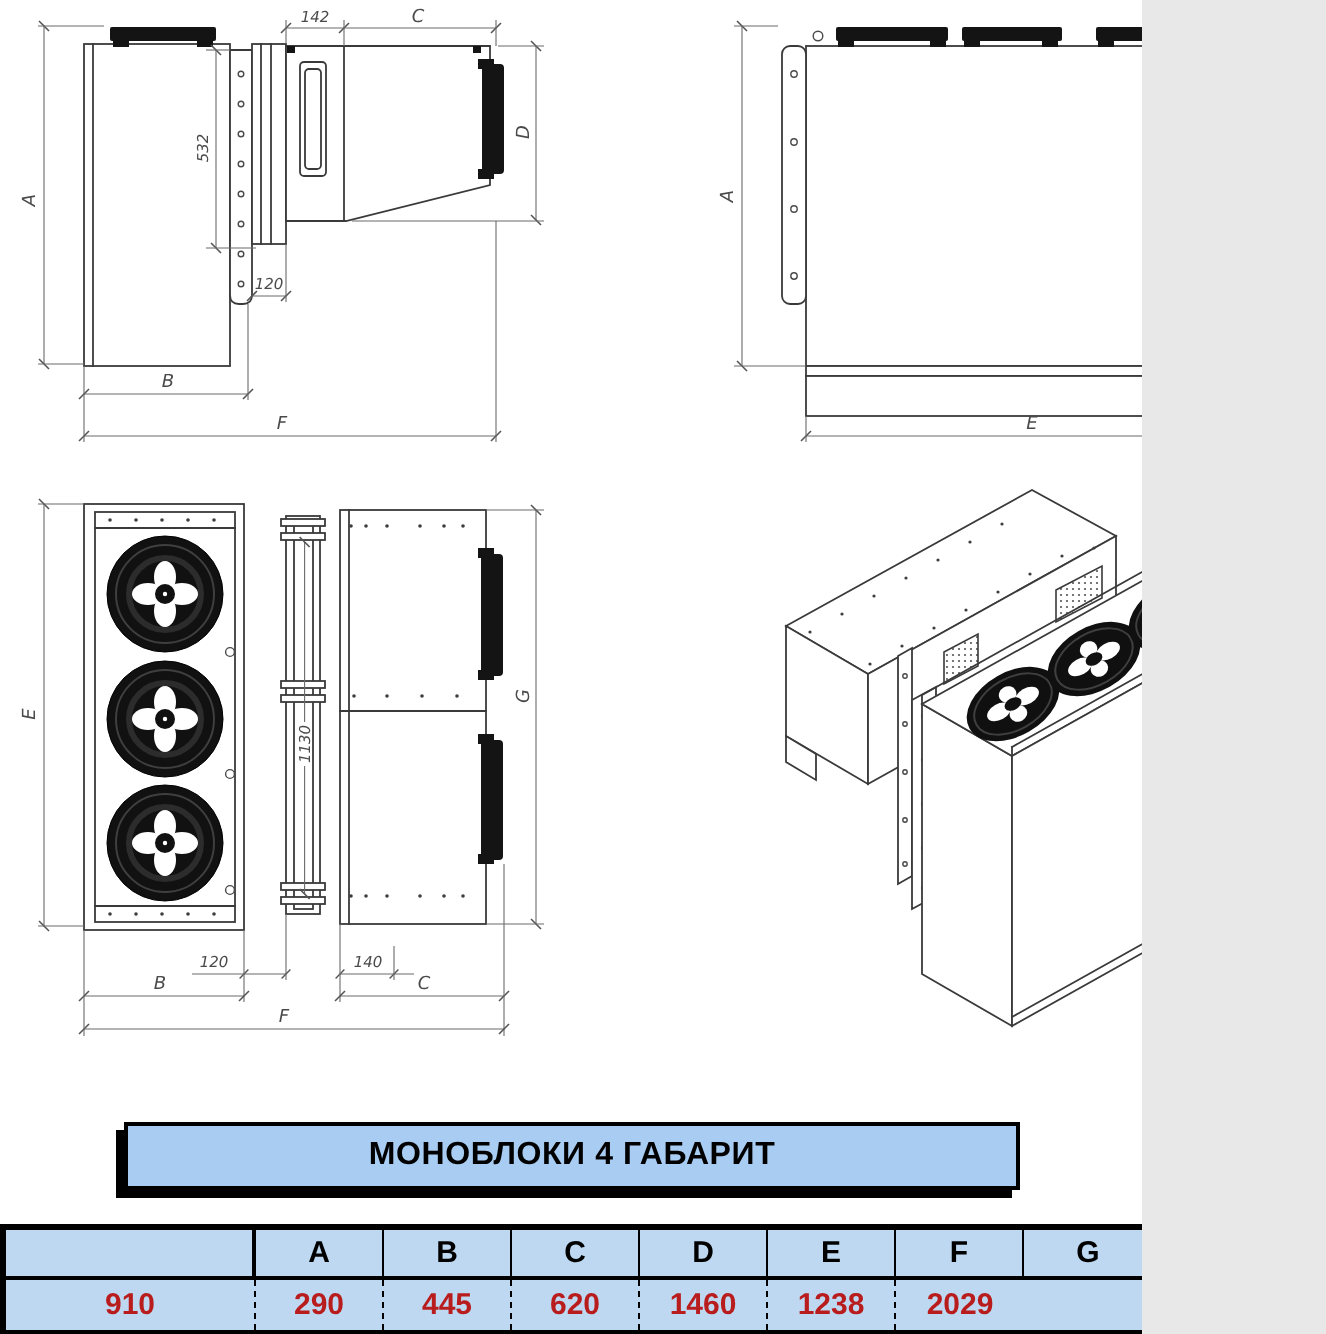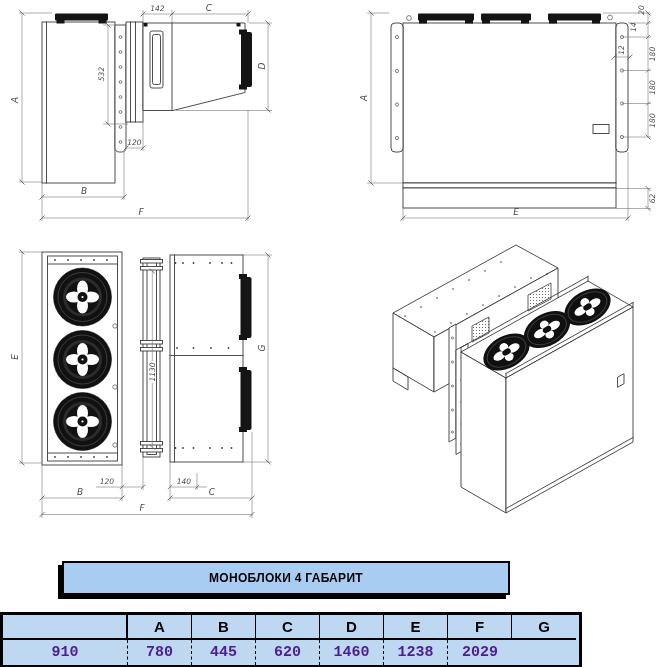--- a/index.html
+++ b/index.html
@@ -1,44 +1,44 @@
 <!DOCTYPE html>
 <html><head>
 <meta charset="utf-8">
 <style>
   html,body{margin:0;padding:0;background:#e8e8e8;}
-  .page{position:relative;width:663px;height:667px;background:#ffffff;overflow:hidden;
+  .page{position:relative;width:571px;height:667px;background:#ffffff;overflow:hidden;
         font-family:"Liberation Sans",sans-serif;}
   .view{position:absolute;}
   
   .ln{stroke:#3a3a3a;stroke-width:0.9;fill:none;stroke-linecap:square;}
   .fw{fill:#ffffff;stroke:#3a3a3a;stroke-width:0.9;}
   .blk{fill:#141414;stroke:none;}
   .dim{stroke:#6a6a6a;stroke-width:0.55;fill:none;}
   .dt{fill:#4a4a4a;font:italic 7.5px "DejaVu Sans",sans-serif;text-anchor:middle;}
   .dtl{font-size:9px;}
   .dot{fill:#3d3d3d;}
   .hole{fill:#ffffff;stroke:#4a4a4a;stroke-width:0.7;}
   .tick{stroke:#555555;stroke-width:0.7;fill:none;}
   
   .titlebox{position:absolute;left:62px;top:561px;width:444px;height:30px;
     background:#a8ccf2;border:2px solid #000;box-shadow:-4px 4px 0 0 #000;
     display:flex;align-items:center;justify-content:center;
-    font-weight:bold;font-size:12px;color:#000;letter-spacing:0.3px;}
+    font-weight:bold;font-size:16px;color:#000;letter-spacing:0.3px;}
   
   .dimtable{position:absolute;left:0px;top:612px;width:576px;background:#bdd8f0;
     border:3px solid #000;display:grid;grid-template-columns:125px repeat(7,64px);
     grid-template-rows:25px 25px;font-weight:bold;}
   .cell{display:flex;align-items:center;justify-content:center;font-size:15px;color:#000;}
   .cell.hdr{border-bottom:2px solid #000;}
   .cell.hsep{border-right:1.6px solid #000;}
   .cell.vsep{border-right:1.6px dashed #000;}
   .cell.solid{border-right:2px solid #000;}
   .cell.last{border-right:none;}
-  .cell.val{color:#4c1d95;font-family:Liberation Mono, monospace;}
+  .cell.val{color:#b91c1c;}
 </style>
 </head>
 <body>
 
 <div class="page">
 
   <svg class="view" style="left:0;top:0" width="331" height="230" viewBox="0 0 331 230">
     <defs>
       <marker id="tk" markerWidth="8" markerHeight="8" refX="4" refY="4" orient="auto" markerUnits="userSpaceOnUse">
         <path d="M1.5,6.5 L6.5,1.5" stroke="#555" stroke-width="0.8" fill="none"></path>
@@ -417,21 +417,21 @@
     <div class="cell hdr solid"></div>
     <div class="cell hdr hsep">A</div>
     <div class="cell hdr hsep">B</div>
     <div class="cell hdr hsep">C</div>
     <div class="cell hdr hsep">D</div>
     <div class="cell hdr hsep">E</div>
     <div class="cell hdr hsep">F</div>
     <div class="cell hdr last">G</div>
 
     <div class="cell val vsep">910</div>
-    <div class="cell val vsep">780</div>
+    <div class="cell val vsep">290</div>
     <div class="cell val vsep">445</div>
     <div class="cell val vsep">620</div>
     <div class="cell val vsep">1460</div>
     <div class="cell val vsep">1238</div>
     <div class="cell val last">2029</div>
   </div>
 
 </div>
 
 </body></html>

